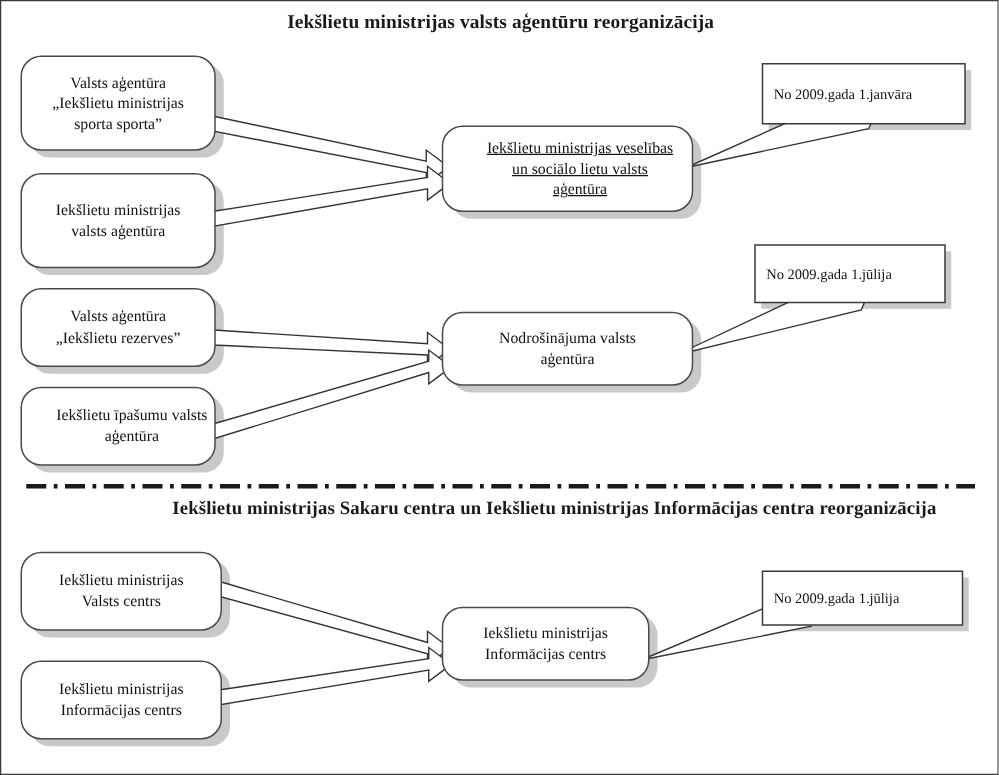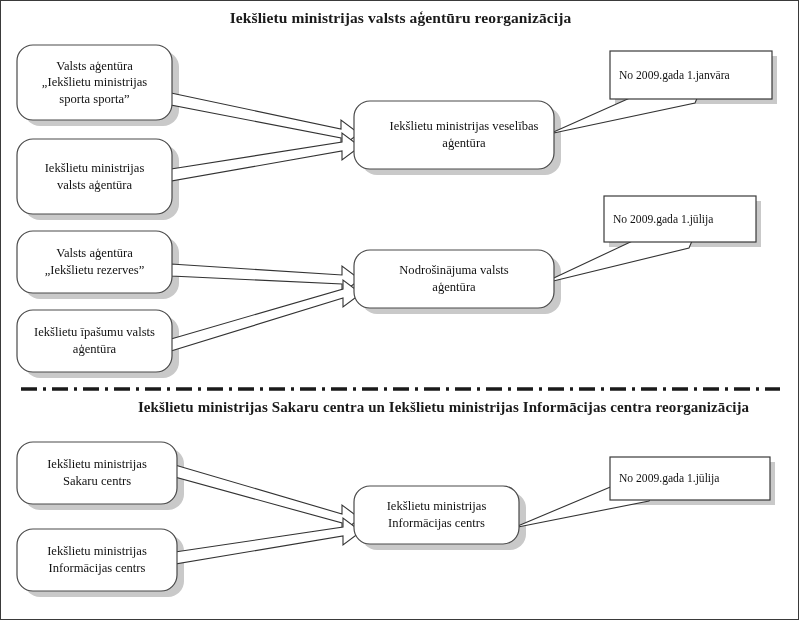--- a/index.html
+++ b/index.html
@@ -165,45 +165,46 @@
       </div>
     </div>
 
     <div class="node-label" style="left:16px; top:230px; width:155px; height:62px;">
       <div>
         <div>Valsts aģentūra</div>
         <div>„Iekšlietu rezerves”</div>
       </div>
     </div>
 
-    <div class="node-label" style="left:16px; top:309px; width:155px; height:62px;">
+    <div class="node-label" style="left:16px; top:309px; width:155px; height:62px;justify-content:flex-end;">
       <div>
         <div>Iekšlietu īpašumu valsts</div>
         <div>aģentūra</div>
       </div>
     </div>
 
-    <div class="node-label" style="left:353px; top:100px; width:220px; height:68px;">
+    <div class="node-label" style="left:353px; top:100px; width:220px; height:68px;text-decoration:underline;">
       <div>
         <div>Iekšlietu ministrijas veselības</div>
+        <div>un sociālo lietu valsts</div>
         <div>aģentūra</div>
       </div>
     </div>
 
     <div class="node-label" style="left:353px; top:249px; width:200px; height:58px;font-family:Liberation Serif, serif;">
       <div>
         <div>Nodrošinājuma valsts</div>
         <div>aģentūra</div>
       </div>
     </div>
 
     <div class="node-label" style="left:16px; top:441px; width:160px; height:62px;">
       <div>
         <div>Iekšlietu ministrijas</div>
-        <div>Sakaru centrs</div>
+        <div>Valsts centrs</div>
       </div>
     </div>
 
     <div class="node-label" style="left:16px; top:528px; width:160px; height:62px;">
       <div>
         <div>Iekšlietu ministrijas</div>
         <div>Informācijas centrs</div>
       </div>
     </div>
 

